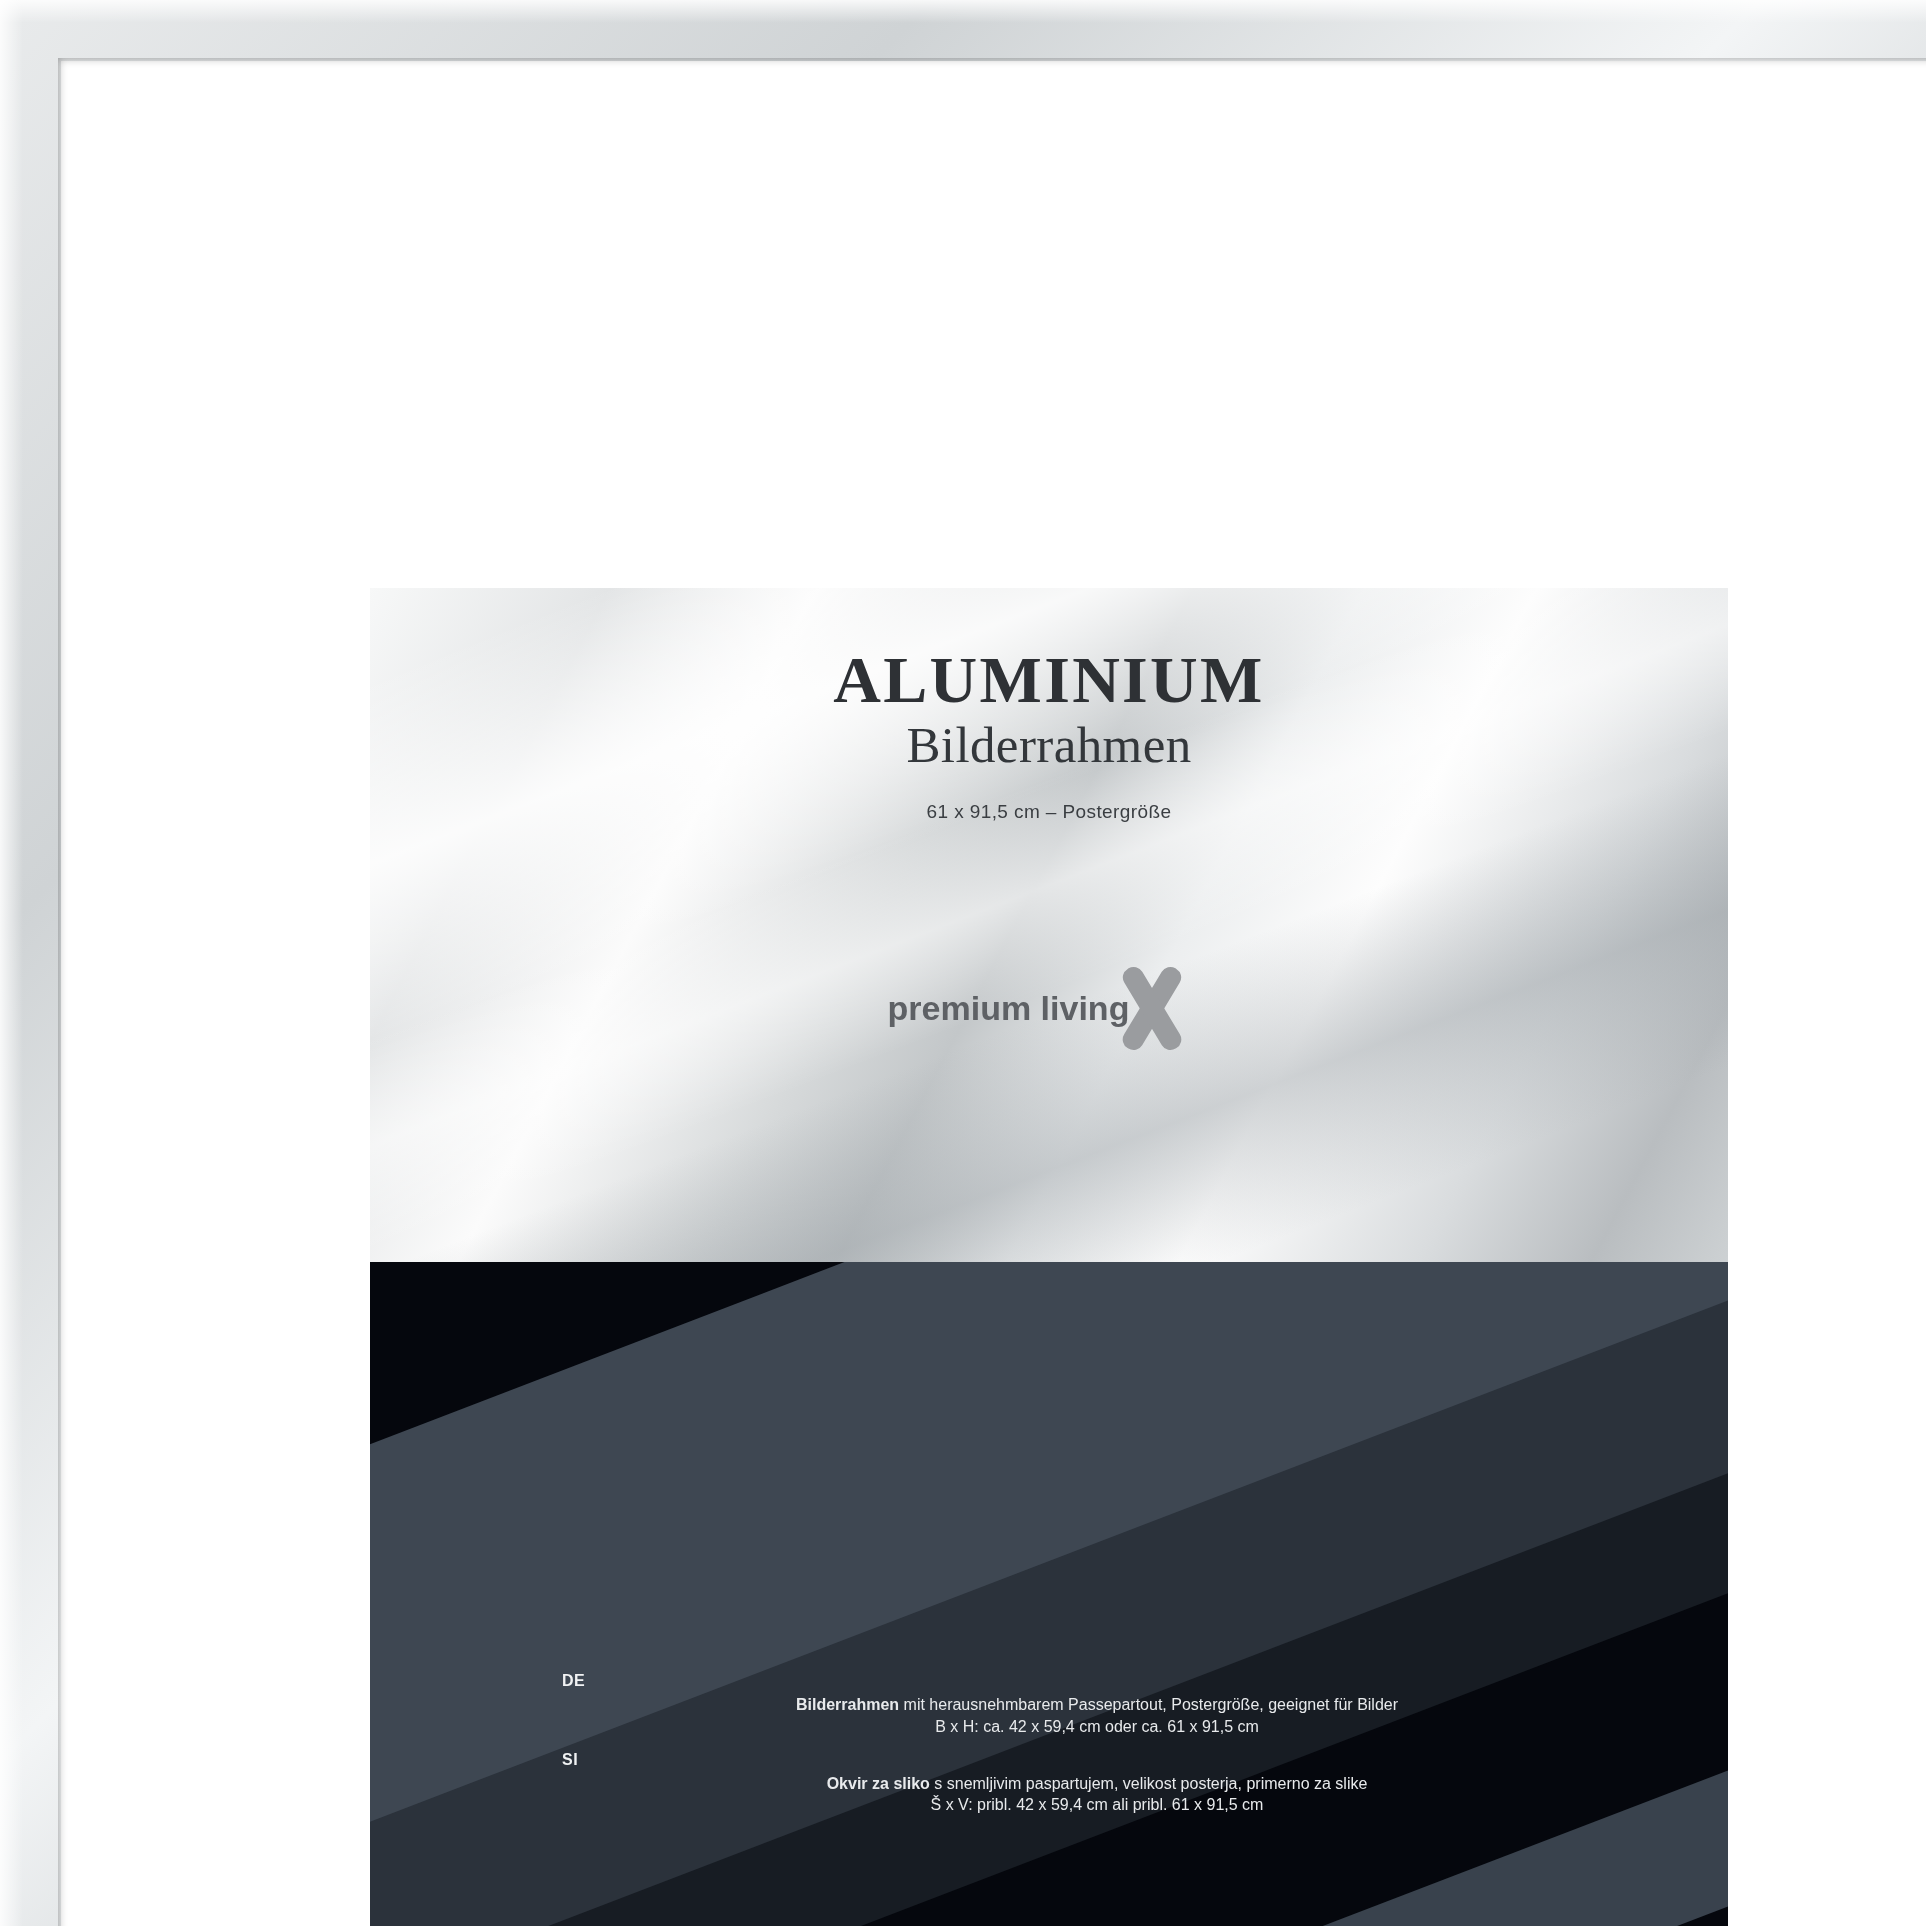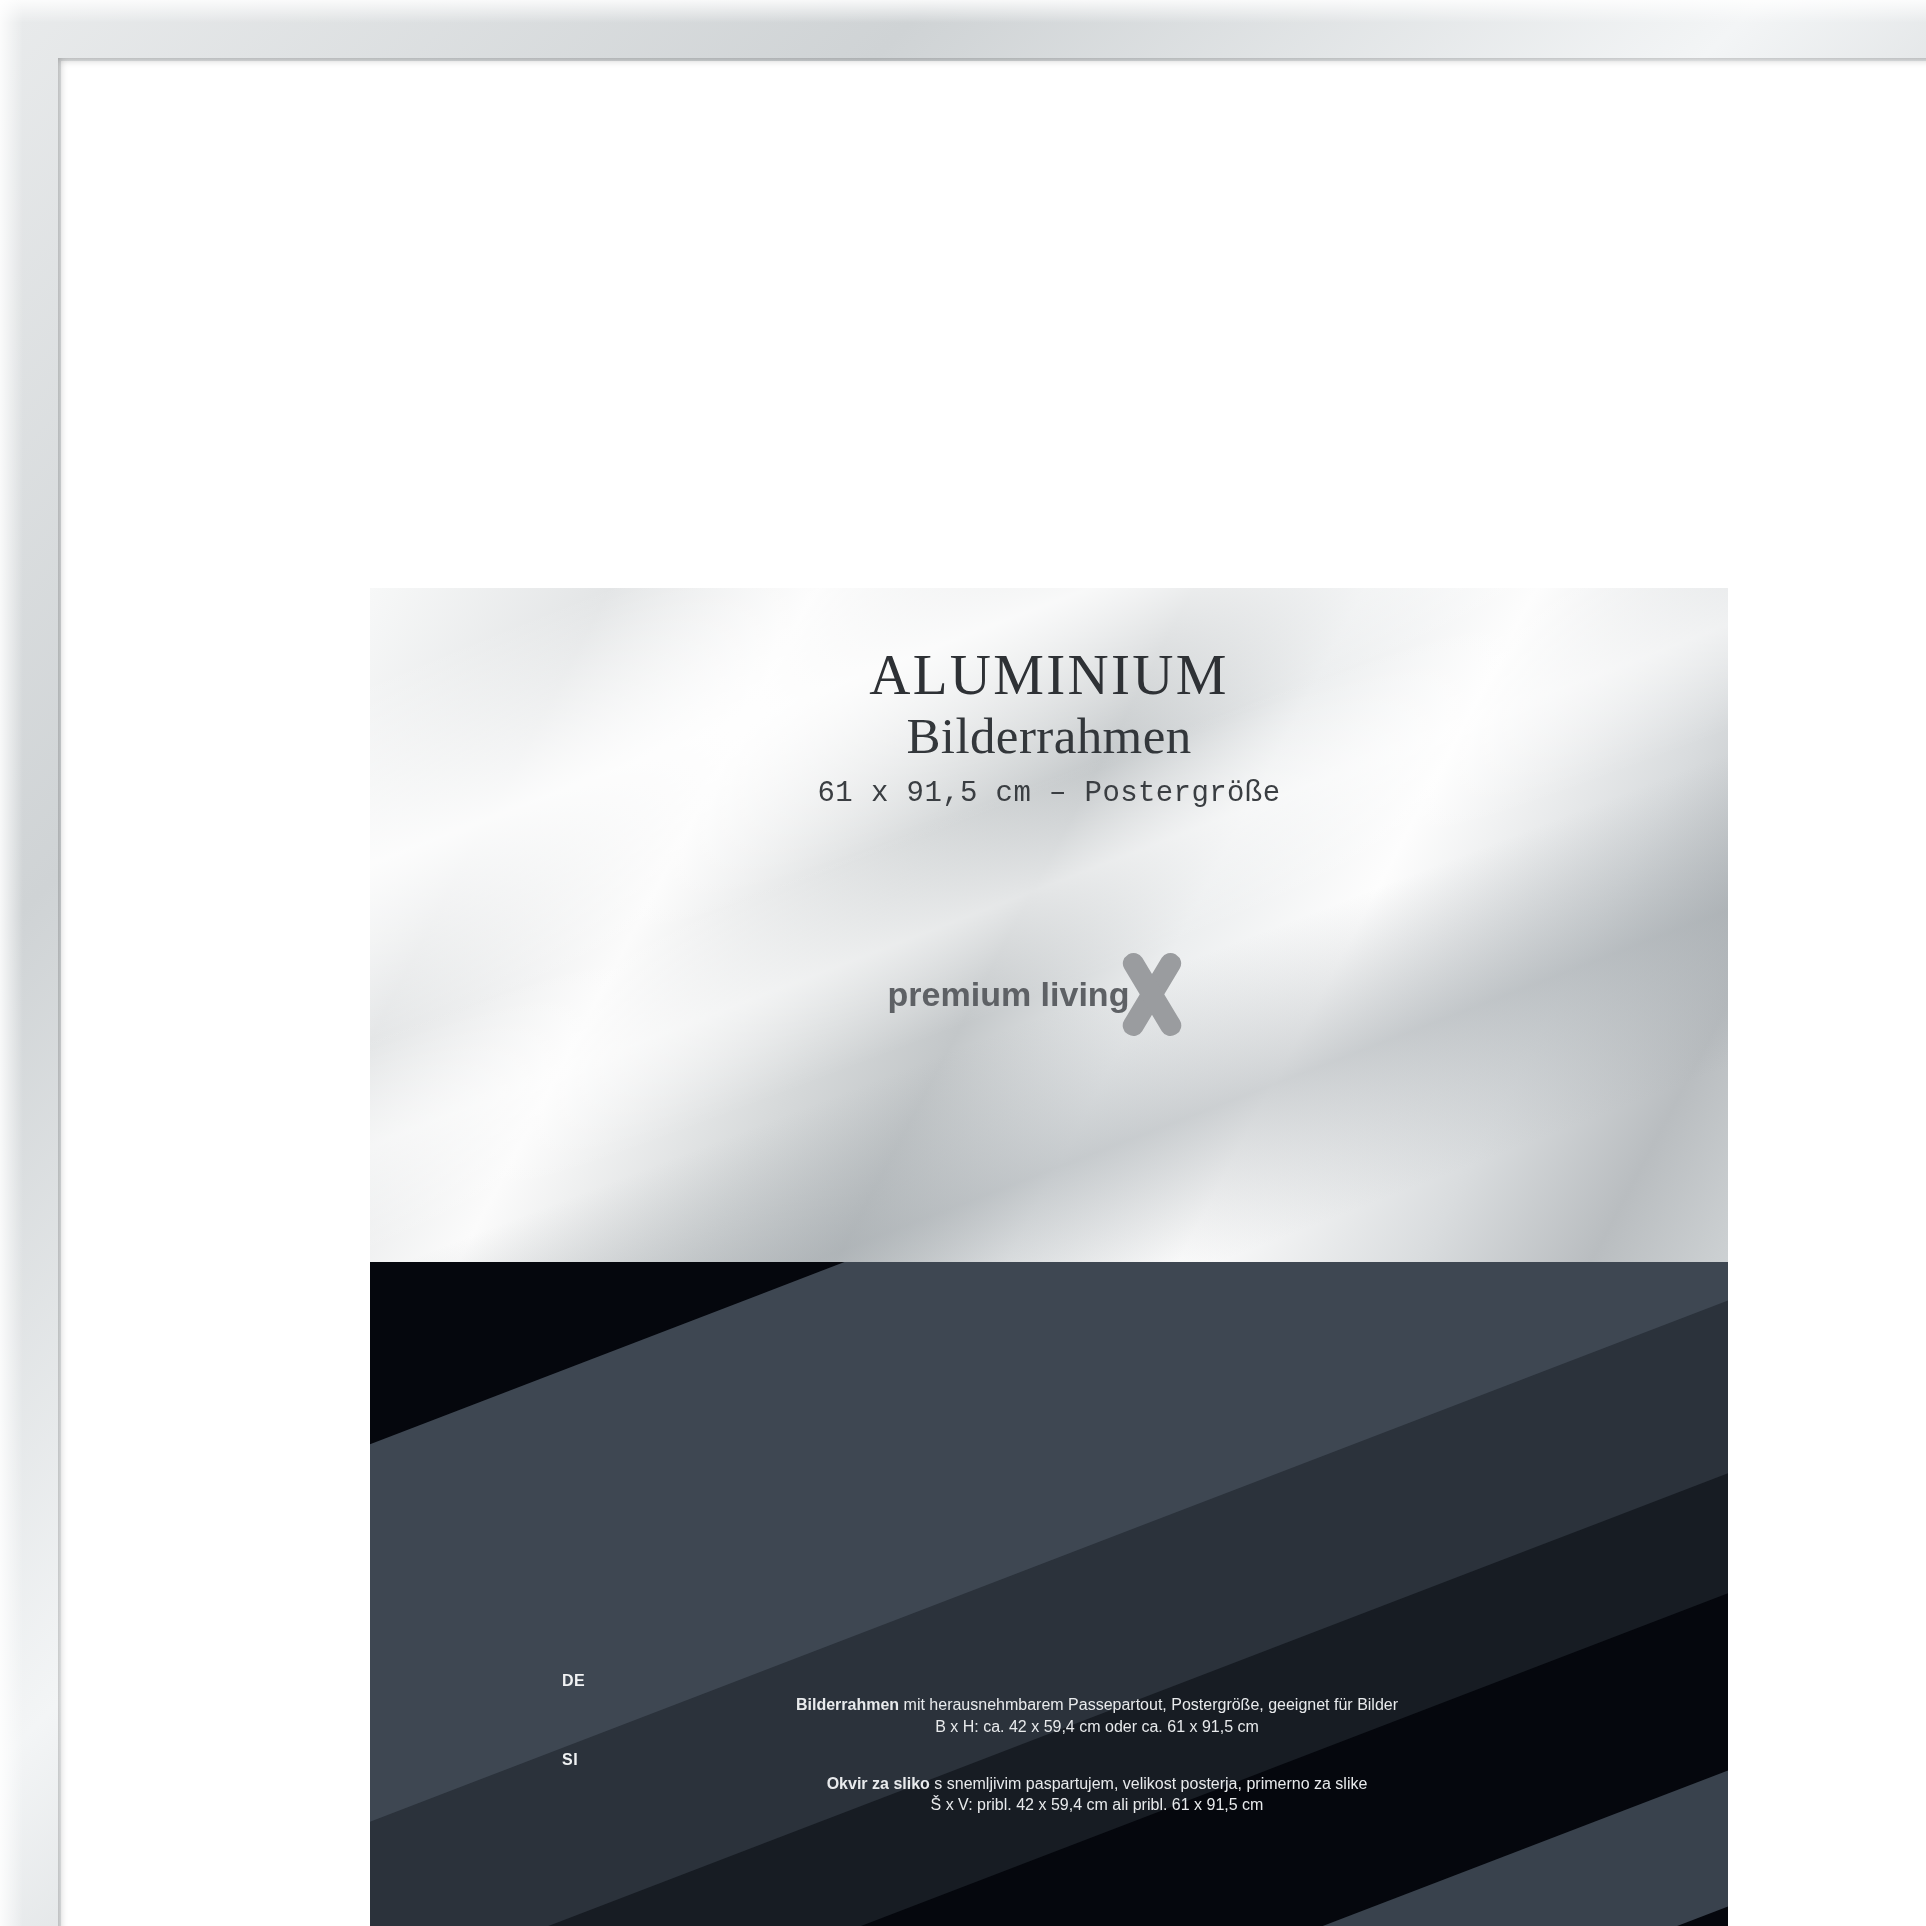--- a/index.html
+++ b/index.html
@@ -104,42 +104,42 @@
   }
 
   .title-block {
     position: relative;
     z-index: 3;
     text-align: center;
     padding-top: 58px;
   }
   .title-main {
     font-family: "Liberation Serif", serif;
-    font-weight: 400;
-    font-size: 57px;
+    font-weight: 700;
+    font-size: 66px;
     letter-spacing: 2.3px;
     color: #2e3135;
     line-height: 1.02;
   }
   .title-sub {
     font-family: "Liberation Serif", serif;
     font-weight: 400;
     font-size: 51px;
     letter-spacing: 0.4px;
     color: #33373b;
     line-height: 1.15;
     margin-top: 3.1px;
   }
   .title-size {
-    font-family: Liberation Mono, monospace;
+    font-family: Liberation Sans, sans-serif;
     font-weight: 400;
-    font-size: 29px;
+    font-size: 19px;
     letter-spacing: 0.4px;
     color: #3a3e42;
-    margin-top: 11px;
+    margin-top: 26px;
   }
 
   .brand-block {
     position: relative;
     z-index: 3;
     margin-top: 127px;
     display: flex;
     align-items: center;
     justify-content: center;
   }

